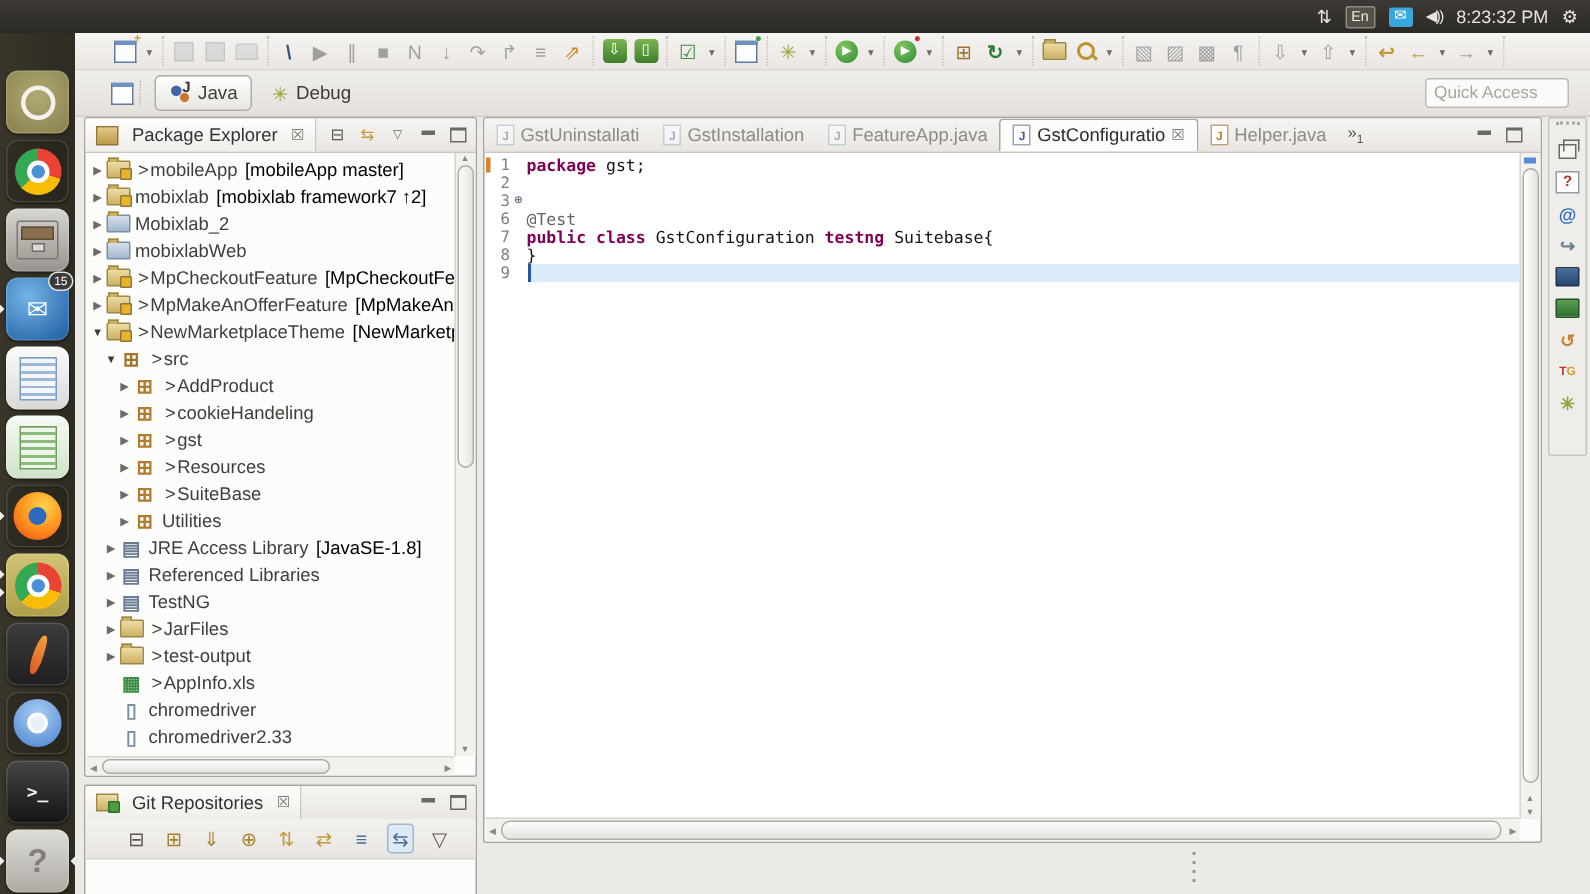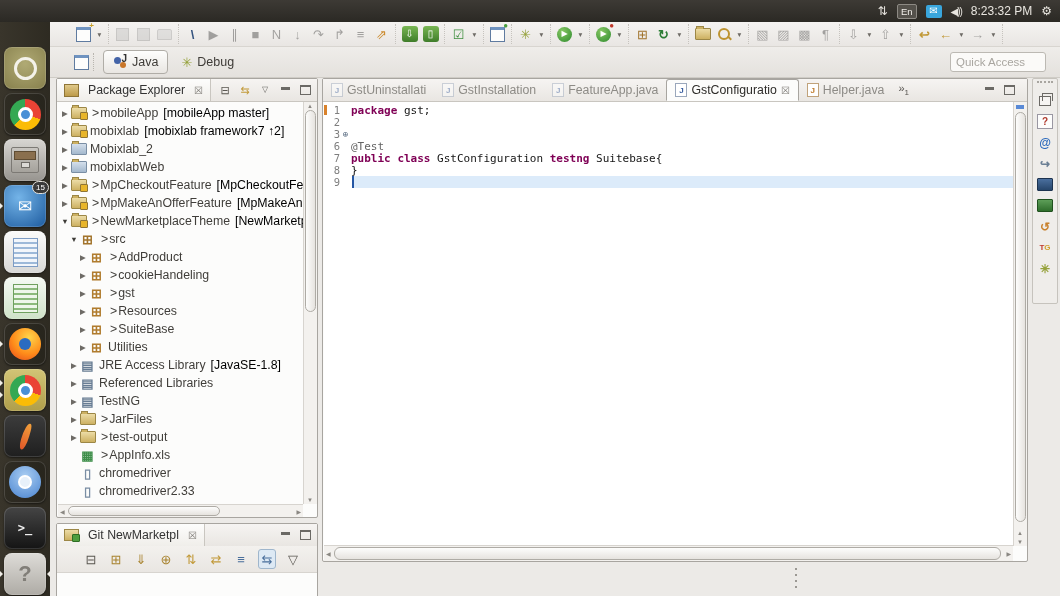--- a/index.html
+++ b/index.html
@@ -592,21 +592,21 @@
         <span class="sb-ar" style="left:2px;top:3px;">◀</span>
         <div class="thumb" style="left:10px;width:150px;"></div>
         <span class="sb-ar" style="right:2px;top:3px;">▶</span>
       </div>
     </div>
 
     <div class="panel" style="left:6px;top:501px;width:262px;height:95px;">
       <div class="vhead">
         <div class="vtab">
           <span class="ic-gitrepo"></span>
-          <span>Git NewMarketpl</span>
+          <span>Git Repositories</span>
           <span class="vclose">☒</span>
         </div>
         <div class="vtools">
           <span class="vt">
               <span class="ic-min"></span>
             </span>
           <span class="vt">
               <span class="ic-max"></span>
             </span>
         </div>

